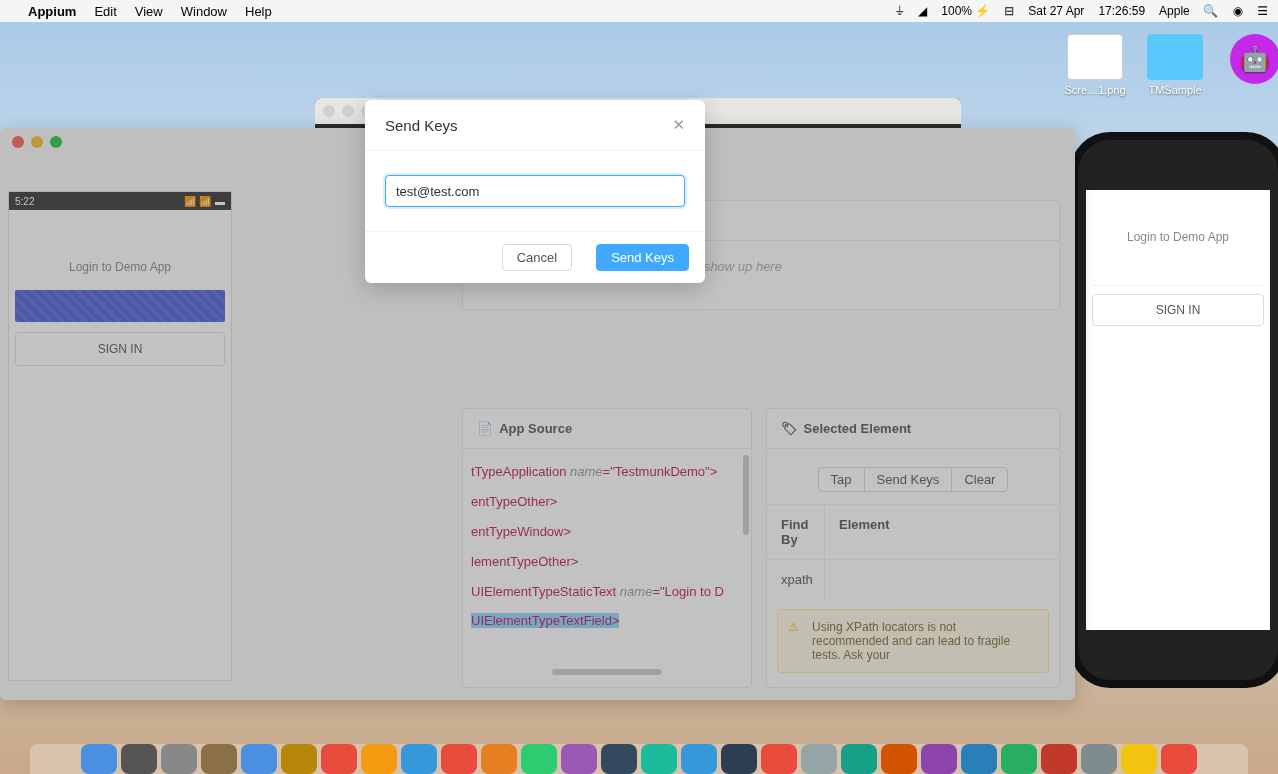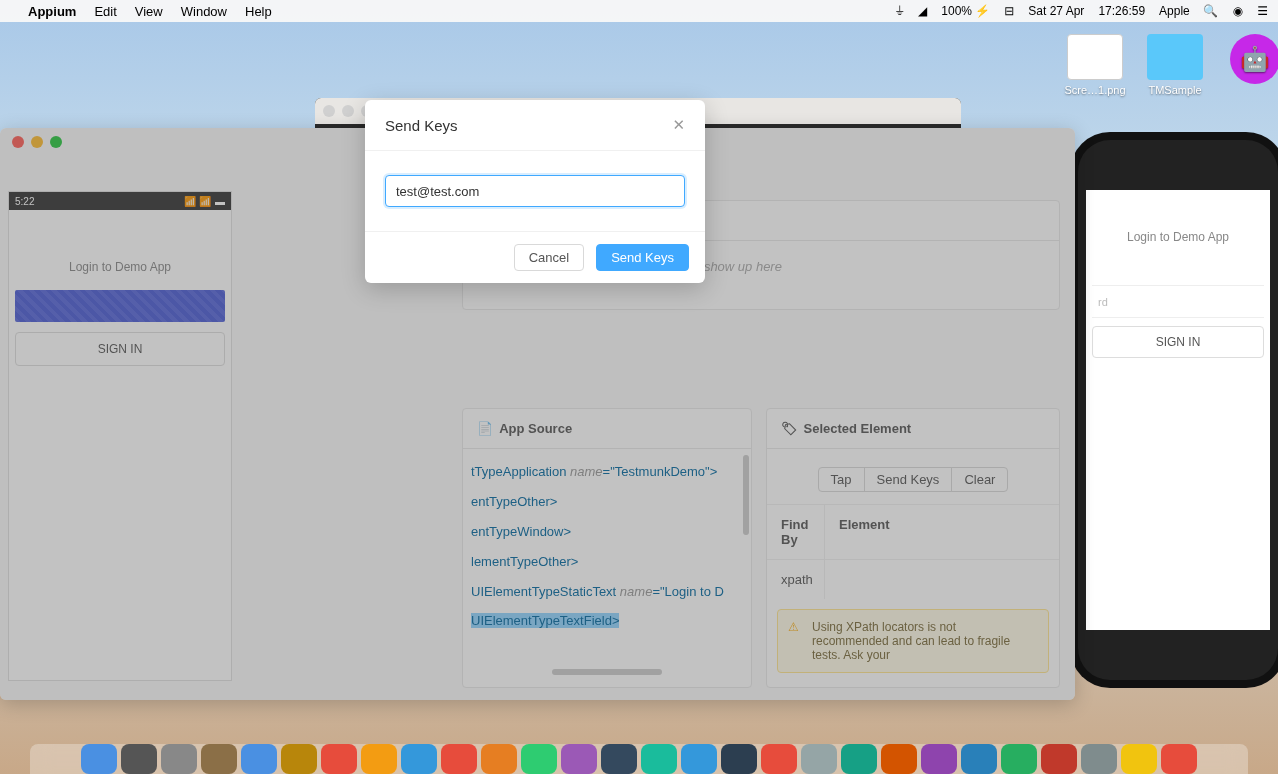--- a/index.html
+++ b/index.html
@@ -54,21 +54,21 @@
 
     
     .recorder-panel { position: absolute; top: 72px; left: 462px; width: 598px; height: 110px; border: 1px solid #e8e8e8; background: #fff; border-radius: 4px; z-index: 22; }
     .panel-header { padding: 12px 14px; border-bottom: 1px solid #e8e8e8; font-size: 13px; color: #555; font-weight: 600; display:flex; align-items:center; gap:6px;}
     .panel-body { padding: 18px 14px; font-size: 13px; color: #aaa; font-style: italic; }
 
     
     .source-panel { position: absolute; top: 280px; left: 462px; width: 290px; height: 280px; border: 1px solid #e8e8e8; background: #fff; border-radius: 4px; z-index: 22; overflow: hidden; }
     .source-body { padding: 8px 0; font-size: 13px; line-height: 2.3; overflow: hidden; position: relative; height: 230px; }
     .src-line { padding: 0 8px; white-space: nowrap; }
-    .src-tag { color: #0369a1; }
+    .src-tag { color: #be185d; }
     .src-attr { color: #999; font-style: italic; }
     .src-highlight { background: #91d5ff; display: inline; }
     .scrollbar-track { position:absolute; right:2px; top:6px; width:6px; height:120px; background:transparent;}
     .scrollbar-thumb { width:6px; height:80px; background:#ccc; border-radius:3px;}
     .h-scrollbar { position:absolute; bottom:4px; left:50%; transform:translateX(-50%); width:110px; height:6px; background:#ccc; border-radius:3px;}
 
     
     .element-panel { position: absolute; top: 280px; left: 766px; width: 294px; height: 280px; border: 1px solid #e8e8e8; background: #fff; border-radius: 4px; z-index: 22; overflow:hidden;}
     .btn-row { display: flex; justify-content: center; padding: 18px 0 12px; }
     .action-btn { border: 1px solid #d9d9d9; padding: 4px 12px; font-size: 13px; background: #fff; color: #555; margin-left: -1px; cursor:pointer; }
@@ -87,21 +87,21 @@
     .sim-screen { position: absolute; top: 50px; left: 8px; right: 8px; bottom: 50px; background: #fff; }
     .sim-title { text-align: center; padding: 40px 10px 10px; font-size: 12px; color: #888; }
     .sim-field { margin: 4px 6px; height: 28px; border-bottom: 1px solid #eee; font-size: 11px; color: #bbb; padding: 6px; }
     .sim-signin { margin: 8px 6px; height: 32px; border: 1px solid #ddd; border-radius: 4px; display: flex; align-items: center; justify-content: center; font-size: 12px; color: #555; }
     .modal { position: absolute; top: 100px; left: 365px; width: 340px; background: #fff; border-radius: 6px; box-shadow: 0 6px 24px rgba(0,0,0,0.2); z-index: 31; }
     .modal-header { padding: 16px 20px; border-bottom: 1px solid #f0f0f0; display: flex; justify-content: space-between; align-items: center; }
     .modal-title { font-size: 15px; color: #333; font-weight: 500; }
     .modal-close { color: #999; font-size: 15px; cursor: pointer; }
     .modal-body { padding: 24px 20px; }
     .modal-input { width: 100%; height: 32px; padding: 4px 10px; border: 1px solid #40a9ff; border-radius: 4px; font-size: 13px; color: #333; outline: none; box-shadow: 0 0 0 2px rgba(64,169,255,0.2); }
-    .modal-footer { padding: 12px 16px; border-top: 1px solid #f0f0f0; display: flex; justify-content: flex-end; gap: 12px; }
+    .modal-footer { padding: 12px 16px; border-top: 1px solid #f0f0f0; display: flex; justify-content: flex-end; gap: 24px; }
     .modal-btn { padding: 5px 14px; border-radius: 4px; font-size: 13px; cursor: pointer; border: 1px solid #d9d9d9; background: #fff; color: #555; }
     .modal-btn.primary { background: #40a9ff; border-color: #40a9ff; color: #fff; }
 
     
     .dock { position: absolute; bottom: 0; left: 30px; right: 30px; height: 30px; background: rgba(255,255,255,0.3); border-radius: 8px 8px 0 0; display: flex; align-items: center; justify-content: center; gap: 4px; padding: 4px 8px; z-index: 50; backdrop-filter: blur(10px); }
     .dock-item { width: 36px; height: 30px; border-radius: 8px; flex-shrink: 0; }
   </style>
 </head>
 <body>
 
@@ -154,21 +154,20 @@
       <div class="light"></div>
     </div>
     <div class="appium-title">Appium</div>
   </div>
 </div>
 
 <div class="simulator">
   <div class="sim-screen">
     <div class="sim-title">Login to Demo App</div>
     <div class="sim-field"></div>
-    <div class="sim-field">rd</div>
     <div class="sim-signin">SIGN IN</div>
   </div>
 </div>
 
 <div class="inspector">
   <div class="insp-traffic">
     <div class="light tl-red"></div>
     <div class="light tl-yellow"></div>
     <div class="light tl-green"></div>
   </div>

